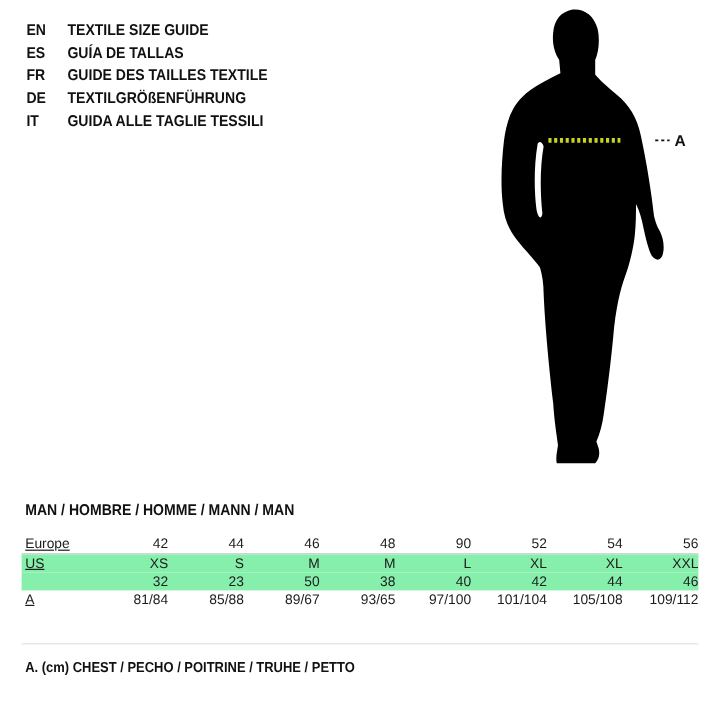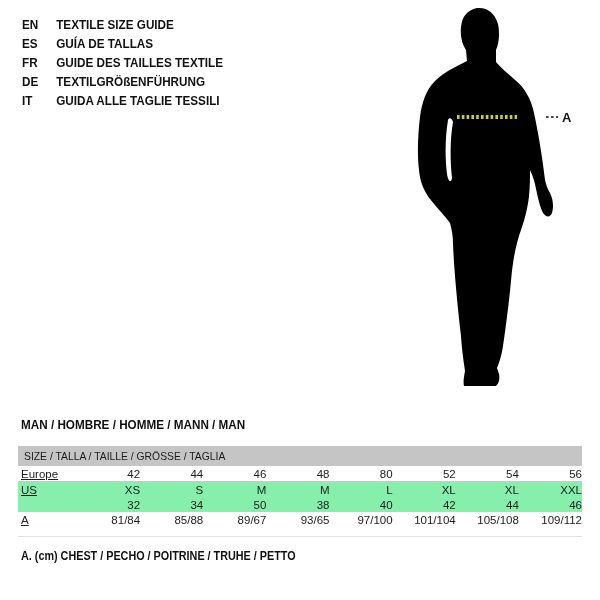--- a/index.html
+++ b/index.html
@@ -106,52 +106,49 @@
          C 52,118 49,117 48,120
          Z"></path>
     <line x1="57" y1="117" x2="117" y2="117" stroke="#c9d41d" stroke-width="4" stroke-dasharray="2.6 2.2"></line>
     <line x1="146" y1="117" x2="158" y2="117" stroke="#111111" stroke-width="1.6" stroke-dasharray="2.6 2.4"></line>
     <text x="162" y="122" font-size="13" font-weight="600" fill="#111111" font-family="Liberation Sans, sans-serif">A</text>
   </svg>
 
   <div class="man-title">MAN / HOMBRE / HOMME / MANN / MAN</div>
 
   <div class="table">
-    <div class="thead">
-      <span>SIZE / TALLA / TAILLE / GRÖSSE / TAGLIA</span>
-    </div>
 
     <div class="trow r-europe">
       <span class="t-label">Europe</span>
       <span class="t-cell">42</span>
       <span class="t-cell">44</span>
       <span class="t-cell">46</span>
       <span class="t-cell">48</span>
-      <span class="t-cell">80</span>
+      <span class="t-cell">90</span>
       <span class="t-cell">52</span>
       <span class="t-cell">54</span>
       <span class="t-cell">56</span>
     </div>
 
     <div class="trow shaded">
       <span class="t-label">US</span>
       <span class="t-cell">XS</span>
       <span class="t-cell">S</span>
       <span class="t-cell">M</span>
       <span class="t-cell">M</span>
       <span class="t-cell">L</span>
       <span class="t-cell">XL</span>
       <span class="t-cell">XL</span>
       <span class="t-cell">XXL</span>
     </div>
 
     <div class="trow shaded">
       <span class="t-label"></span>
       <span class="t-cell">32</span>
-      <span class="t-cell">34</span>
+      <span class="t-cell">23</span>
       <span class="t-cell">50</span>
       <span class="t-cell">38</span>
       <span class="t-cell">40</span>
       <span class="t-cell">42</span>
       <span class="t-cell">44</span>
       <span class="t-cell">46</span>
     </div>
 
     <div class="trow r-chest">
       <span class="t-label">A</span>

